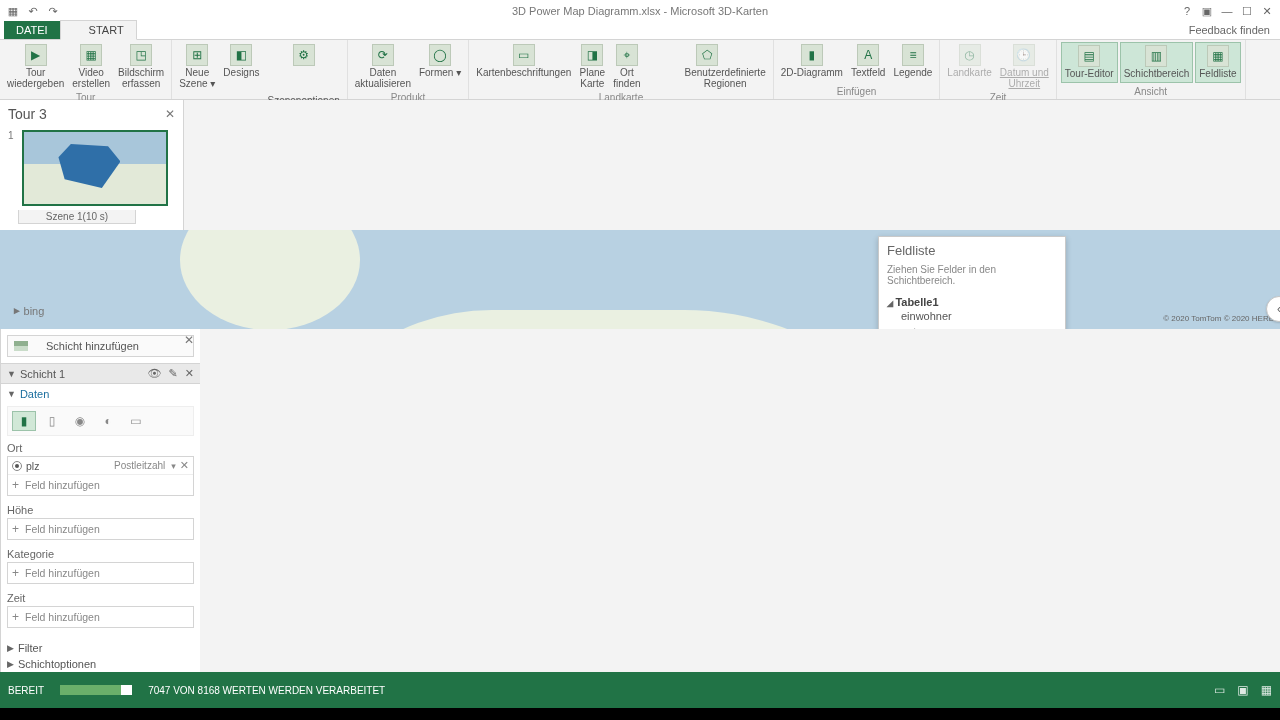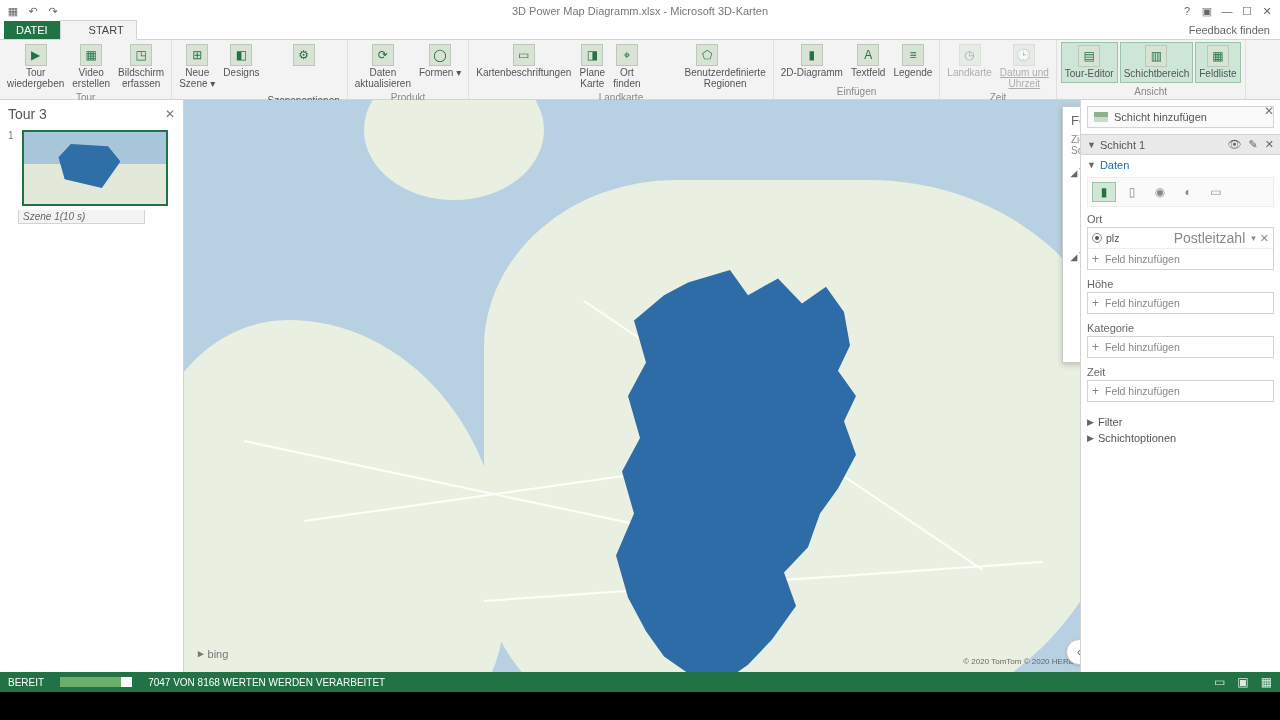--- a/index.html
+++ b/index.html
@@ -24,31 +24,31 @@
 .ribbon { height: 60px; background: #f3f3f3; border-bottom: 1px solid #d4d4d4; display: flex; font-size: 10px; color: #555; }
 .rgroup { display: flex; flex-direction: column; align-items: center; border-right: 1px solid #e0e0e0; padding: 2px 4px 0 4px; }
 .rgroup .items { display: flex; gap: 2px; flex: 1; align-items: flex-start; }
 .ritem { width: auto; min-width: 32px; display: flex; flex-direction: column; align-items: center; justify-content: flex-start; padding: 2px 3px; cursor: pointer; text-align: center; line-height: 1.05; }
 .ritem.disabled { opacity: 0.45; cursor: default; }
 .ritem .ricon { width: 22px; height: 22px; background: #d8e3d5; border: 1px solid #bcc9b8; margin-bottom: 2px; display: flex; align-items: center; justify-content: center; font-size: 12px; color: #217346; }
 .ritem.sel { background: #cde6d7; border: 1px solid #9cc3aa; }
 .rgroup .glabel { font-size: 10px; color: #888; padding: 1px 0 2px 0; }
 
 
-.workarea { display: flex; height: 572px; background: #f3f3f3; position: relative; }
+.workarea { display: flex; height: 572px; background: #f3f3f3; position: relative; flex-direction: column; }
 
 
 .tourpanel { width: 184px; background: #fff; border-right: 1px solid #d4d4d4; padding: 6px 8px; position: relative; }
 .tourpanel .thead { display: flex; justify-content: space-between; align-items: center; font-size: 14px; color: #555; }
 .tourpanel .thead .x { font-size: 12px; color: #777; cursor: pointer; }
 .scene { margin-top: 8px; }
 .scene .num { font-size: 10px; color: #777; vertical-align: top; display: inline-block; width: 10px; }
 .scene .thumb { display: inline-block; width: 146px; height: 76px; border: 2px solid #217346; background: linear-gradient(#a8c6da 45%, #e2e9d8 45%); position: relative; }
 .scene .thumb .overlay { position: absolute; left: 34px; top: 12px; width: 62px; height: 44px; background: #2f6fa8; clip-path: polygon(20% 0, 80% 5%, 100% 40%, 70% 100%, 10% 80%, 0 30%); }
-.scene .cap { width: 127px; margin-left: 10px; background: #f3f3f3; border: 1px solid #d4d4d4; border-top: none; font-size: 10px; color: #666; display: flex; justify-content: flex-start; padding: 1px 4px; font-style: italic; }
+.scene .cap { width: 118px; margin-left: 10px; background: #f3f3f3; border: 1px solid #d4d4d4; border-top: none; font-size: 10px; color: #666; display: flex; justify-content: center; padding: 1px 4px; }
 
 
 .mapwrap { flex: 1; position: relative; background: #b8d1e2; overflow: hidden; }
 .land { position: absolute; background: #eaf0e1; }
 .road { position: absolute; background: #fdfdfa; height: 2px; transform-origin: left center; }
 .germany { position: absolute; left: 420px; top: 170px; width: 300px; height: 420px; background: #2e6ca8; clip-path: polygon(28% 3%, 42% 0%, 48% 6%, 58% 2%, 66% 8%, 74% 4%, 80% 10%, 82% 18%, 78% 24%, 84% 30%, 80% 36%, 84% 44%, 78% 52%, 72% 58%, 68% 66%, 60% 72%, 64% 80%, 56% 88%, 48% 94%, 40% 98%, 28% 96%, 20% 92%, 14% 86%, 8% 78%, 4% 68%, 10% 58%, 6% 48%, 12% 40%, 8% 30%, 14% 22%, 10% 12%, 20% 6%); }
 .bing { position: absolute; left: 14px; bottom: 12px; font-size: 11px; color: #777; display: flex; align-items: center; gap: 4px; }
 .bing .b { font-weight: bold; }
 .copyright { position: absolute; right: 6px; bottom: 6px; font-size: 8px; color: #666; }
 .navcluster { position: absolute; right: 14px; bottom: 60px; }
@@ -60,48 +60,48 @@
 .fieldlist .flhead { padding: 6px 8px; font-size: 13px; display: flex; justify-content: space-between; color: #666; }
 .fieldlist .flhint { padding: 0 8px 6px 8px; font-size: 10px; color: #888; }
 .fieldlist .tbl { padding: 4px 8px; }
 .fieldlist .tname { font-weight: bold; font-size: 11px; color: #444; cursor: pointer; }
 .fieldlist .tname::before { content: "◢ "; font-size: 8px; color: #666; }
 .fieldlist .fld { padding: 2px 0 2px 14px; cursor: pointer; }
 
 
 .layerpanel { width: 200px; background: #fff; border-left: 1px solid #d4d4d4; font-size: 11px; color: #555; position: relative; }
 .layerpanel .lclose { position: absolute; right: 6px; top: 4px; font-size: 12px; color: #777; cursor: pointer; }
-.addlayer { margin: 6px; padding: 4px 6px; border: 1px solid #d4d4d4; display: flex; align-items: center; gap: 6px; cursor: pointer; background: #fafafa; }
+.addlayer { margin: 6px; padding: 4px 6px; border: 1px solid #d4d4d4; display: flex; align-items: center; gap: 18px; cursor: pointer; background: #fafafa; }
 .addlayer .ic { width: 14px; height: 10px; background: linear-gradient(#8fb08f 50%, #c9dcc9 50%); }
 .layerhdr { background: #e9e9e9; border-top: 1px solid #d4d4d4; border-bottom: 1px solid #d4d4d4; padding: 3px 6px; display: flex; align-items: center; justify-content: space-between; }
 .layerhdr .ar { font-size: 9px; color: #666; margin-right: 4px; }
 .layerhdr .name { flex: 1; }
 .layerhdr .icns span { margin-left: 4px; font-size: 11px; color: #666; cursor: pointer; }
 .section { padding: 4px 6px; }
 .section .shdr { display: flex; align-items: center; gap: 4px; color: #1a6e9e; cursor: pointer; font-size: 11px; }
 .section .shdr .ar { font-size: 9px; color: #666; }
 .viztypes { display: flex; gap: 4px; margin: 6px 0; padding: 4px; background: #fafafa; border: 1px solid #eee; }
 .viztypes .vt { width: 24px; height: 20px; border: 1px solid transparent; display: flex; align-items: center; justify-content: center; font-size: 12px; color: #888; cursor: pointer; }
 .viztypes .vt.sel { background: #d1e8d7; border: 1px solid #9cc3aa; color: #217346; }
 .fieldbox { border: 1px solid #d4d4d4; margin: 2px 0 8px 0; font-size: 10.5px; }
 .fieldbox .row { display: flex; align-items: center; padding: 2px 4px; border-bottom: 1px solid #eee; }
 .fieldbox .row:last-child { border-bottom: none; }
 .fieldbox .row .rad { width: 10px; height: 10px; border: 1px solid #888; border-radius: 50%; margin-right: 4px; position: relative; }
 .fieldbox .row .rad.on::after { content: ""; position: absolute; left: 2px; top: 2px; width: 4px; height: 4px; background: #555; border-radius: 50%; }
 .fieldbox .row .nm { flex: 1; }
-.fieldbox .row .typ { color: #888; font-size: 14px; margin-right: 2px; }
+.fieldbox .row .typ { color: #888; font-size: 10px; margin-right: 2px; }
 .fieldbox .row .dd { font-size: 9px; color: #888; margin: 0 4px; cursor: pointer; }
 .fieldbox .row .rm { font-size: 11px; color: #888; cursor: pointer; }
 .fieldbox .addrow { display: flex; align-items: center; padding: 3px 4px; color: #888; cursor: pointer; }
 .fieldbox .addrow .pl { font-size: 12px; margin-right: 6px; }
 .simple { padding: 2px 6px; display: flex; align-items: center; gap: 4px; cursor: pointer; }
 .simple .ar { font-size: 9px; color: #666; }
 
 
-.statusbar { height: 20px; background: #217346; color: #fff; font-size: 10px; display: flex; align-items: center; padding: 0 8px; gap: 16px; }
+.statusbar { height: 36px; background: #217346; color: #fff; font-size: 10px; display: flex; align-items: center; padding: 0 8px; gap: 16px; }
 .statusbar .prog { width: 72px; height: 10px; background: #fff; position: relative; }
 .statusbar .prog .fill { position: absolute; left: 0; top: 0; bottom: 0; width: 85%; background: #6ab06a; }
 .statusbar .right { margin-left: auto; display: flex; gap: 12px; }
 .statusbar .right span { cursor: pointer; opacity: .85; font-size: 12px; }
 
 
 .blackstrip { height: 28px; background: #000; }
 .cursor { position: absolute; left: 158px; top: 656px; font-size: 14px; color: #fff; pointer-events: none; }
 </style>
 </head>

